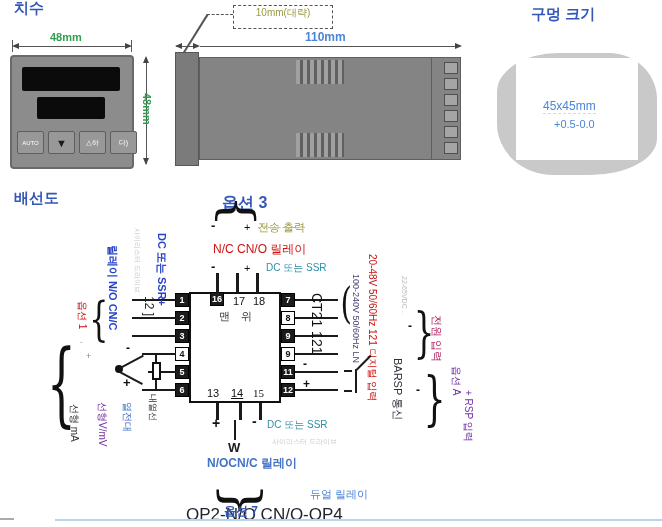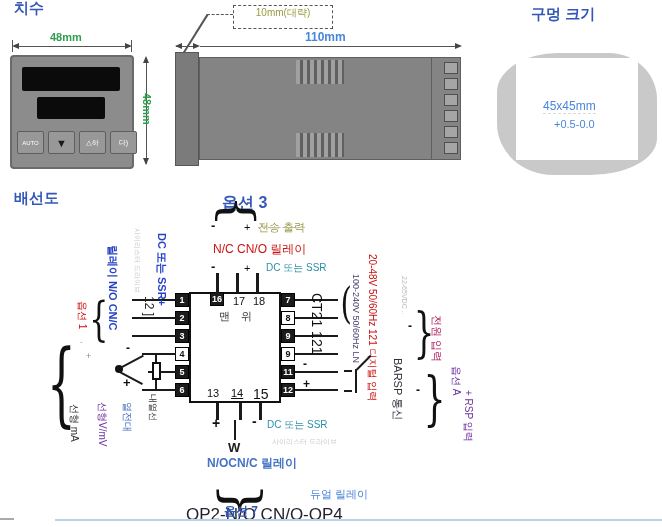--- a/index.html
+++ b/index.html
@@ -125,21 +125,21 @@
   <div class="sq lt" style="left:281px;top:347px;">9</div>
   <div class="sq dk" style="left:281px;top:365px;">11</div>
   <div class="sq dk" style="left:281px;top:383px;">12</div>
 
   <div class="sq dk" style="left:210px;top:292px;">16</div>
   <div class="t" style="left:233px;top:295px;font-size:11px;color:#111;">17</div>
   <div class="t" style="left:253px;top:295px;font-size:11px;color:#111;">18</div>
 
   <div class="t" style="left:207px;top:387px;font-size:11px;color:#111;">13</div>
   <div class="t" style="left:231px;top:387px;font-size:11px;color:#111;text-decoration:underline;">14</div>
-  <div class="t" style="left:253px;top:387px;font-size:14px;color:#111;">15</div>
+  <div class="t" style="left:253px;top:387px;font-size:11px;color:#111;font-family:Liberation Serif, serif;">15</div>
 
   <div class="vline" style="left:216px;top:273px;width:3px;height:20px;"></div>
   <div class="vline" style="left:236px;top:273px;width:3px;height:20px;"></div>
   <div class="vline" style="left:256px;top:273px;width:3px;height:20px;"></div>
   <div class="vline" style="left:216px;top:403px;width:3px;height:17px;"></div>
   <div class="vline" style="left:239px;top:403px;width:3px;height:17px;"></div>
   <div class="vline" style="left:259px;top:403px;width:3px;height:17px;"></div>
   <div class="vline" style="left:234px;top:420px;width:2px;height:20px;"></div>
 
   <div class="hline" style="left:132px;top:299px;width:44px;height:2px;"></div>

